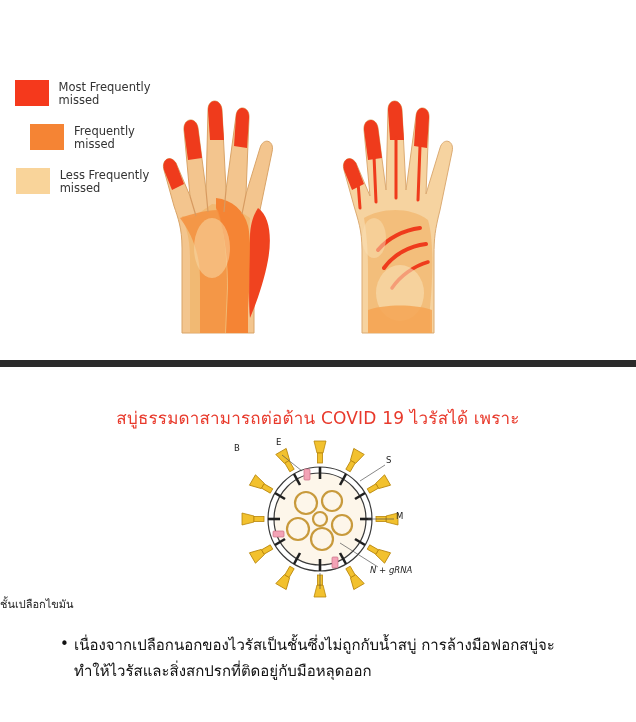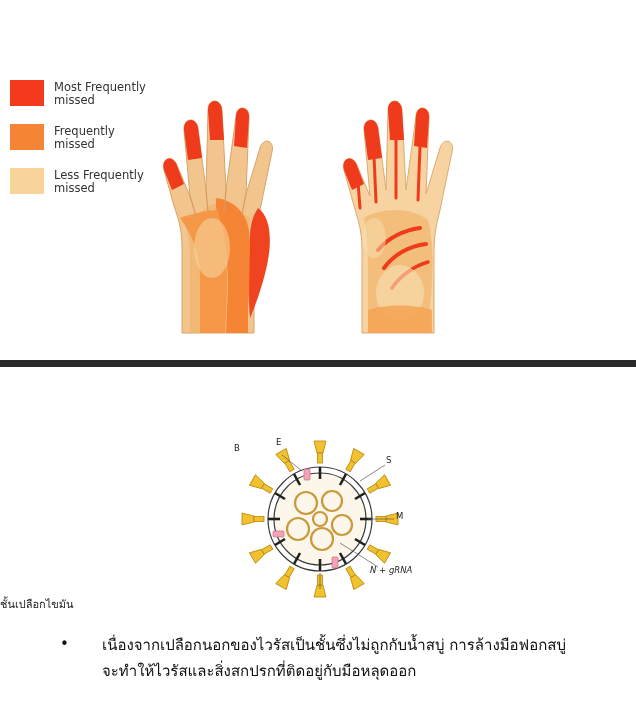--- a/index.html
+++ b/index.html
@@ -47,20 +47,21 @@
   #legend {
     position: absolute;
     left: 10px;
     top: 80px;
     width: 145px;
   }
   .legend-row {
     display: flex;
     align-items: flex-start;
     margin-bottom: 17px;
+    justify-content: center;
   }
   .legend-swatch {
     width: 34px;
     height: 26px;
     flex: 0 0 34px;
     margin-right: 10px;
   }
   .legend-text {
     font-size: 11.5px;
     line-height: 13px;
@@ -135,21 +136,20 @@
   #bullet-dot {
     flex: 0 0 14px;
     font-size: 15px;
     line-height: 24px;
     color: #111;
   }
   #bullet-text {
     font-size: 15px;
     line-height: 26px;
     color: #111111;
-    margin-left: 28px;
   }
 </style>
 </head>
 <body>
 
 <div id="top-panel">
 
 
   <div id="legend">
     <div class="legend-row">
@@ -240,20 +240,21 @@
         <path d="M68,232 C84,226 116,226 132,232 L132,255 L68,255 Z" fill="#f4a553" opacity="0.85"></path>
       </g>
     </svg>
   </div>
 </div>
 
 <div id="divider"></div>
 
 <div id="bottom-panel">
 
+  <div id="bottom-title">สบู่ธรรมดาสามารถต่อต้าน COVID 19 ไวรัสได้ เพราะ</div>
 
   <div id="virus-figure">
     <svg width="220" height="160" viewBox="0 0 220 160" xmlns="http://www.w3.org/2000/svg">
 
       <g>
         <g fill="#f2c12e" stroke="#b8860b" stroke-width="0.8">
           <g transform="rotate(0 110 80)">
               <path d="M104,8 L116,8 L113,20 L107,20 Z" transform="translate(0,-6)"></path>
               <rect x="107.5" y="14" width="5" height="10"></rect>
             </g>

